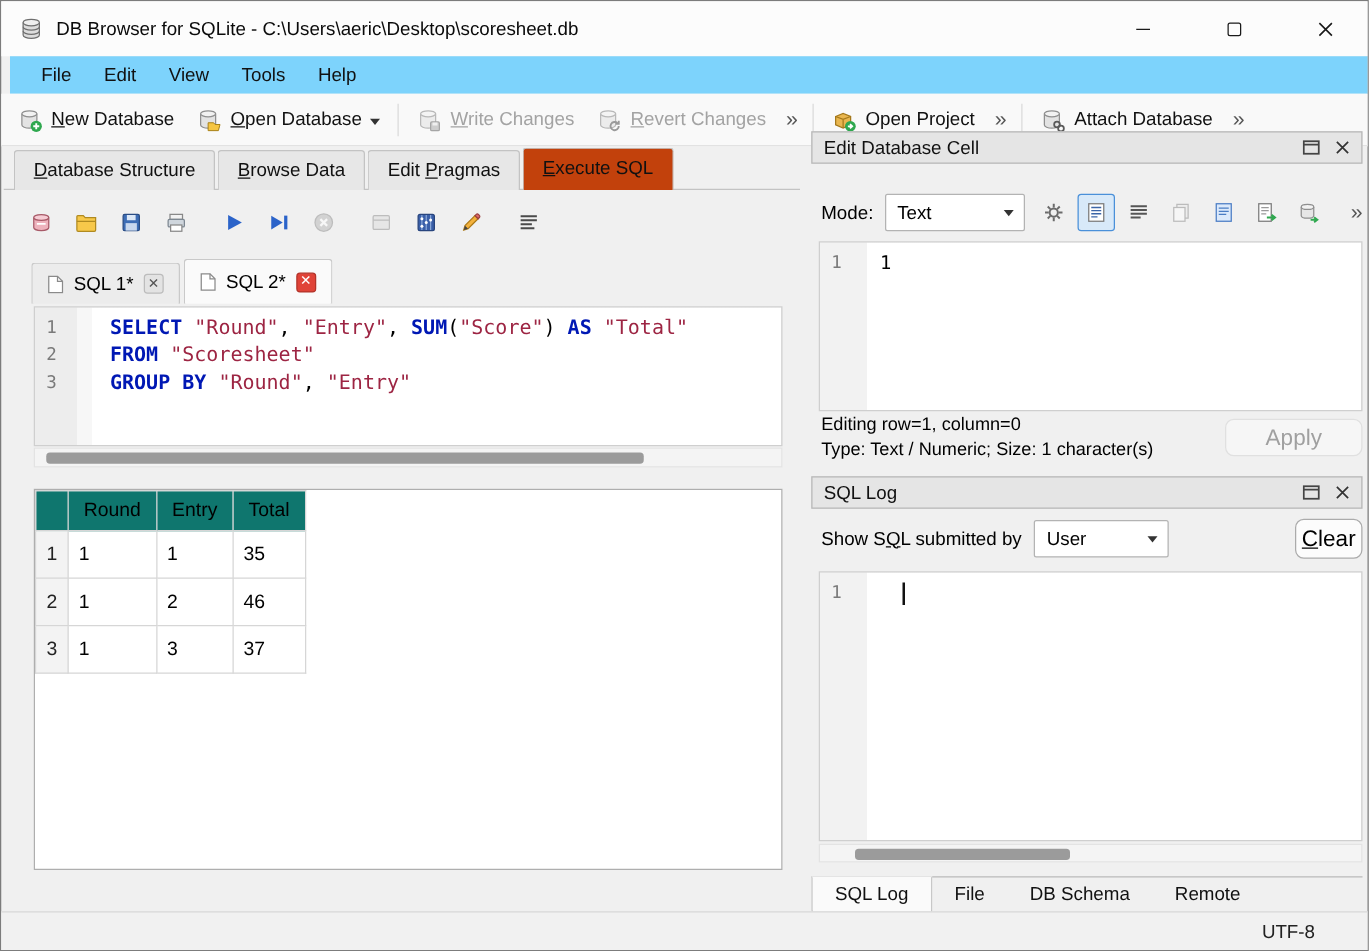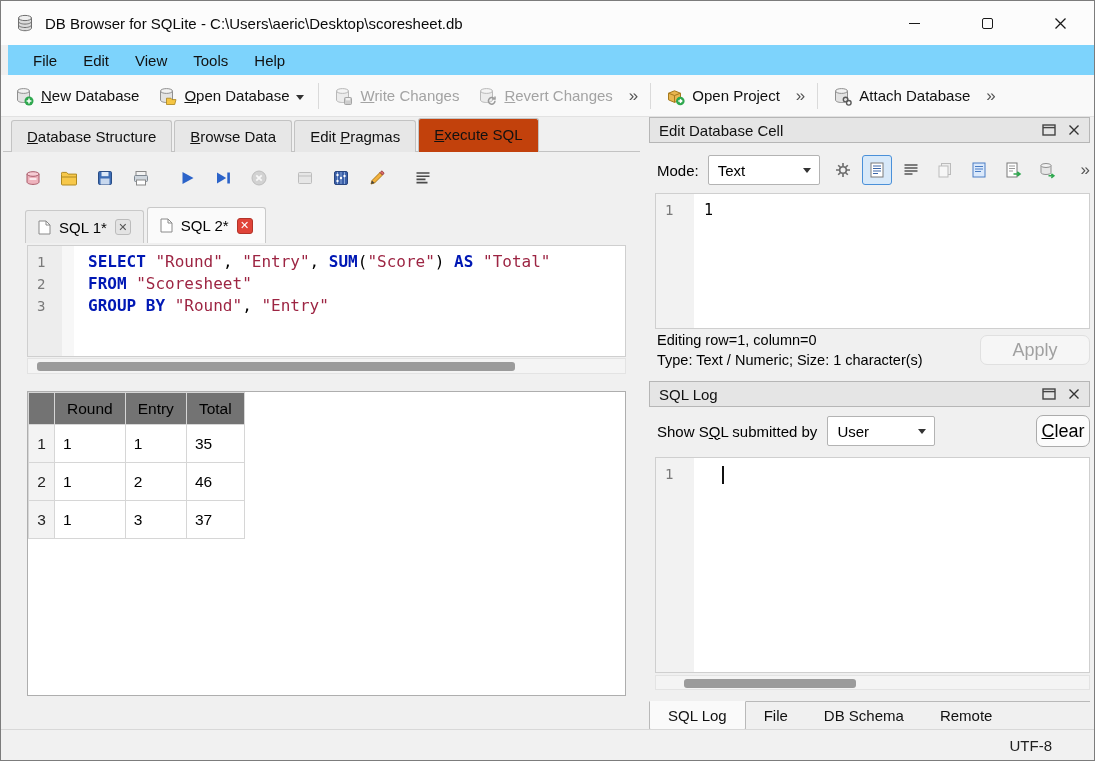--- a/index.html
+++ b/index.html
@@ -65,21 +65,21 @@
   .hscroll { position:absolute; top:357px; left:26px; width:599px; height:16px; background:#f4f4f4; border:1px solid #e3e3e3; }
   .hscroll .thumb { position:absolute; top:3px; height:9px; background:#9b9b9b; border-radius:3px; }
   .hscroll.left-ed .thumb { left:9px; width:478px; }
   .hscroll.log { top:674px; left:654px; width:435px; height:15px; }
   .hscroll.log .thumb { left:28px; width:172px; }
 
   
   .results { position:absolute; top:390px; left:26px; width:599px; height:305px; background:#fff; border:1px solid #aeaeae; overflow:hidden; }
   .results table { border-collapse:collapse; font-size:15.5px; }
   .results th, .results td { border:1px solid #d6d6d6; height:38px; padding:0 8px; font-weight:normal; color:#000; }
-  .results tr.hdr th { height:32px; background:#737373; text-align:right; padding:0 12px; }
+  .results tr.hdr th { height:32px; background:#0f766e; text-align:right; padding:0 12px; }
   .results th.corner, .results td.rownum { background:#f3f3f3; width:26px; text-align:center; padding:0 6px; color:#222; }
   .results td.val { min-width:52px; text-align:left; }
 
   
   .dock-header { position:absolute; left:648px; width:441px; height:26px; background:#e5e5e5; border:1px solid #b6b6b6;
                  display:flex; align-items:center; padding:0 9px; font-size:15px; color:#111; }
   .dock-btns { margin-left:auto; display:flex; gap:12px; align-items:center; }
 
   .mode-row { position:absolute; left:656px; top:152px; width:433px; height:34px; display:flex; align-items:center; font-size:15px; }
   .combo { height:30px; background:#fff; border:1px solid #b3b3b3; border-radius:2px; display:flex; align-items:center; padding-left:9px; font-size:15px; }
@@ -359,21 +359,21 @@
       <tr>
         <td class="rownum">3</td>
         <td class="val">1</td>
         <td class="val">3</td>
         <td class="val">37</td>
       </tr>
     </tbody>
       </table>
   </div>
 
-  <div class="dock-header" style="top:116px;justify-content:space-between;">
+  <div class="dock-header" style="top:104px;justify-content:space-between;">
     <span>Edit Database Cell</span>
     <span class="dock-btns">
       <svg width="14" height="12" viewBox="0 0 14 12">
         <rect x="1" y="1" width="12" height="10" fill="none" stroke="#444" stroke-width="1.4"></rect>
           <path d="M1 3.6h12" stroke="#444" stroke-width="1.4"></path>
       </svg>
       <svg width="12" height="12" viewBox="0 0 12 12">
         <path d="M1.5 1.5l9 9M10.5 1.5l-9 9" stroke="#333" stroke-width="1.4"></path>
       </svg>
     </span>

